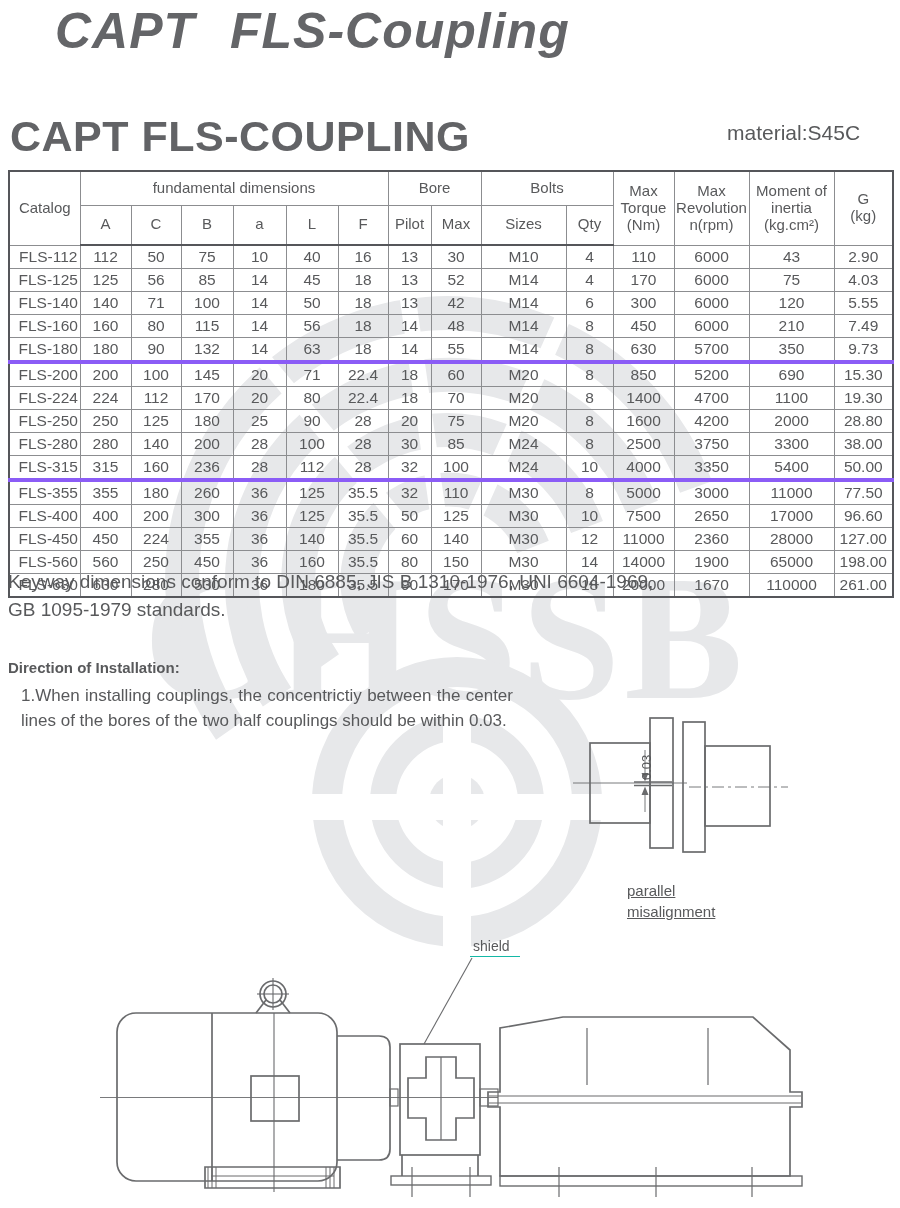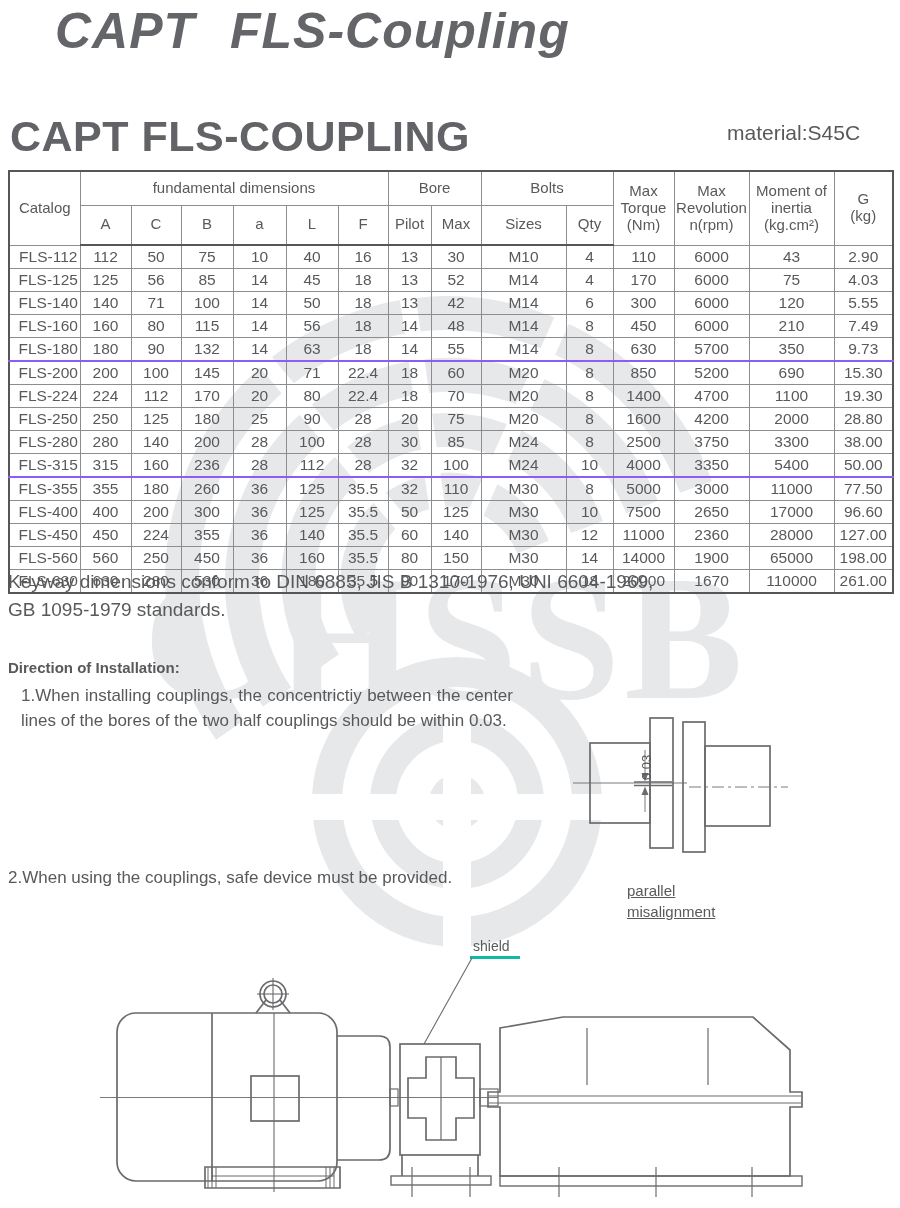--- a/index.html
+++ b/index.html
@@ -19,33 +19,33 @@
              table-layout:fixed;color:#58595b;border:2px solid #55565a;}
   table.spec th, table.spec td{border:1px solid #8c8d90;font-weight:normal;text-align:center;
              padding:0;font-size:15px;line-height:1.12;vertical-align:middle;overflow:hidden;}
   table.spec thead tr.r1{height:34px;}
   table.spec thead tr.r2{height:40px;}
   table.spec thead th{font-size:15px;}
   table.spec thead tr.r2 th{border-bottom:2px solid #55565a;}
   table.spec th.pre{white-space:pre-line;}
   table.spec tbody td{height:22px;font-size:15.5px;}
   table.spec tbody td.cat{text-align:center;padding-left:7px;}
-  table.spec tbody tr.group-start td{border-top:2px solid #8b5cf6;}
+  table.spec tbody tr.group-start td{border-top:4px solid #8b5cf6;}
 
   .keyway{position:absolute;left:8px;top:568px;width:660px;font-size:19px;line-height:1.47;
           white-space:pre-line;}
   .dir-title{position:absolute;left:8px;top:659px;font-size:15px;font-weight:bold;}
   .para1{position:absolute;left:21px;top:684px;width:492px;font-size:17px;line-height:1.47;
          text-align:justify;}
   .para2{position:absolute;left:8px;top:866px;width:492px;font-size:17px;line-height:1.47;
          text-align:justify;}
   .mis-caption{position:absolute;left:627px;top:880px;font-size:15px;line-height:1.42;
          white-space:pre-line;text-decoration:underline;}
   .shield-label{position:absolute;left:470px;top:938px;font-size:14px;color:#58595b;
-         border-bottom:3px solid #14b8a6;padding:0 10px 2px 3px;}
+         border-bottom:1px solid #14b8a6;padding:0 10px 2px 3px;}
   svg{position:absolute;}
 </style>
 </head>
 <body>
 
 <div class="page">
 
   <svg class="layer wm" width="900" height="1208" viewBox="0 0 1208 1208" style="width:900px;height:1208px;" preserveAspectRatio="none">
     <g transform="scale(1.3422,1)">
     </g>
@@ -385,21 +385,20 @@
             <td>110000</td>
             <td>261.00</td>
           </tr>
         </tbody>
     </table>
 
     <div class="keyway">Keyway dimensions conform to DIN 6885, JIS B 1310-1976, UNI 6604-1969,
 GB 1095-1979 standards.</div>
     <div class="dir-title">Direction of Installation:</div>
     <div class="para1">1.When installing couplings, the concentrictiy between the center lines of the bores of the two half couplings should be within 0.03.</div>
-    <div class="para2">2.When using the couplings, safe device must be provided.</div>
 
     <svg style="left:560px;top:700px;" width="245" height="185" viewBox="560 700 245 185">
       <g fill="none" stroke="#6a6b6d" stroke-width="1.7">
         <rect x="590" y="743" width="60" height="80"></rect>
         <rect x="650" y="718" width="23" height="130"></rect>
         <rect x="683" y="722" width="22" height="130"></rect>
         <rect x="705" y="746" width="65" height="80"></rect>
       </g>
       <g stroke="#6a6b6d">
         <line x1="573" y1="783" x2="687" y2="783" stroke-width="0.9"></line>

